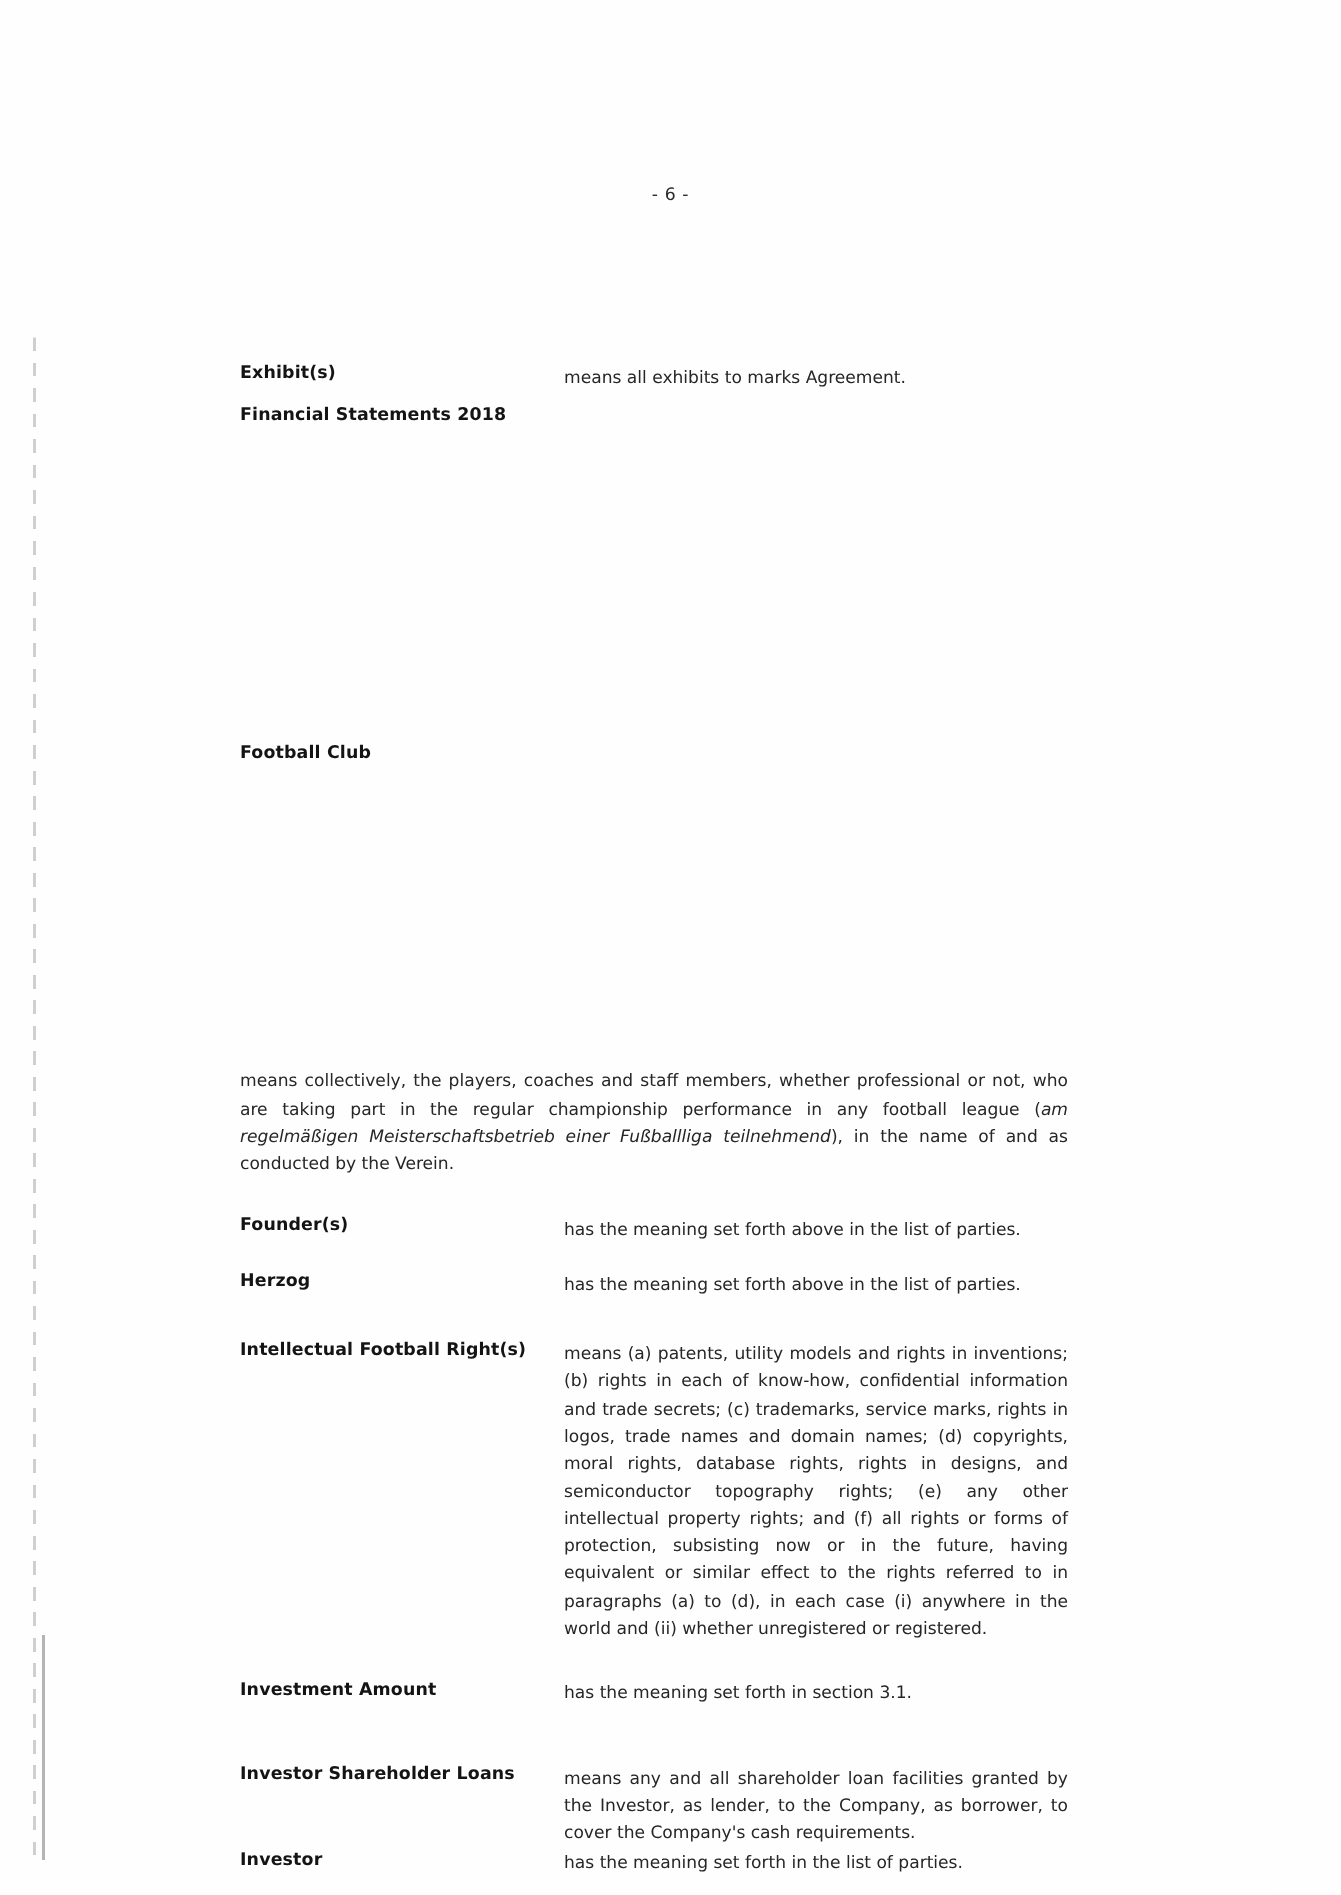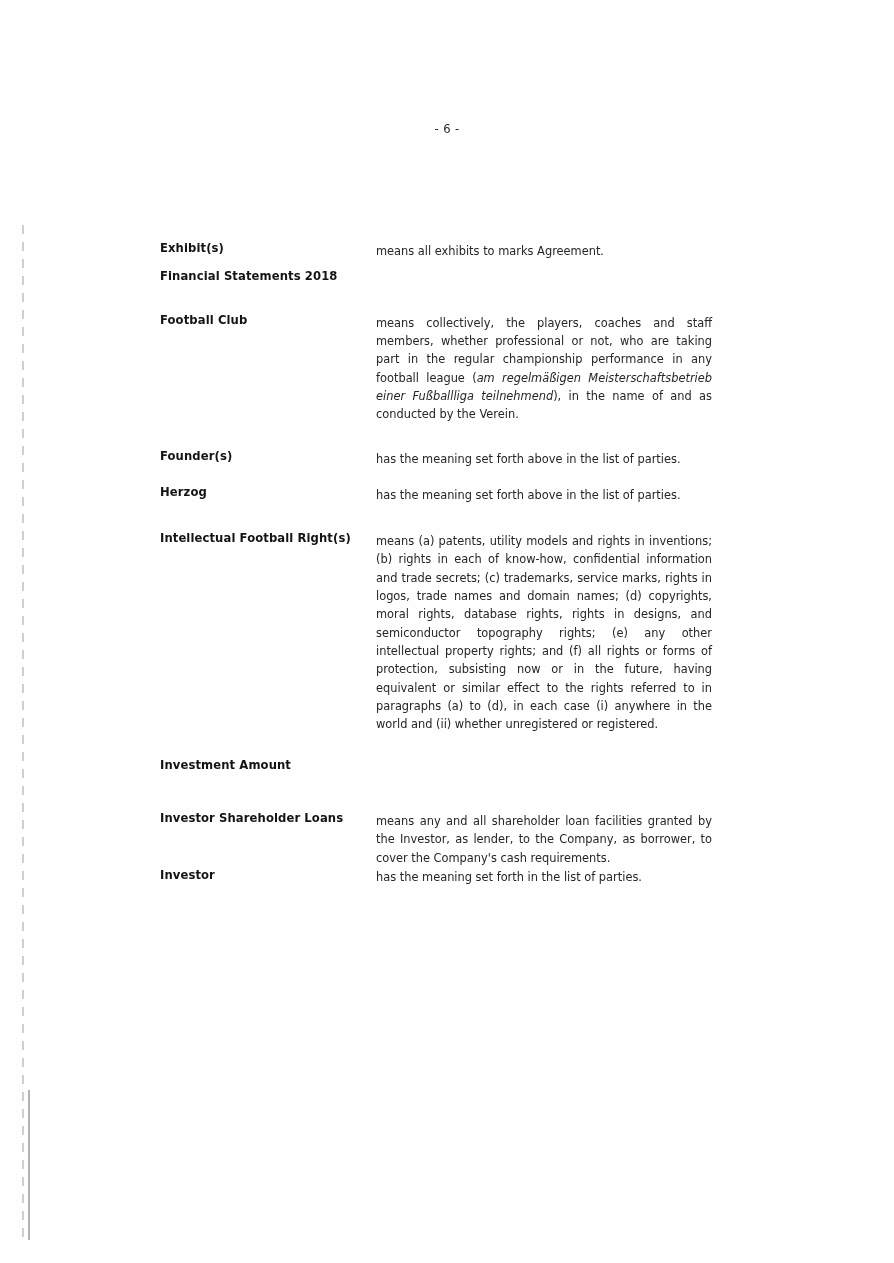--- a/index.html
+++ b/index.html
@@ -82,22 +82,22 @@
     text-justify: inter-word;
   }
   .definition.no-justify {
     text-align: left;
   }
   .definition i {
     font-style: italic;
   }
   
   .entry.e0 { margin-bottom: 8px; }
-  .entry.e1 { margin-bottom: 27px; }
-  .entry.e2 { margin-bottom: 24px; }
+  .entry.e1 { margin-bottom: 9px; flex-direction: column; }
+  .entry.e2 { margin-bottom: 24px; flex-direction: column; }
   .entry.e3 { margin-bottom: 16px; }
   .entry.e4 { margin-bottom: 26px; }
   .entry.e5 { margin-bottom: 24px; }
   .entry.e6 { margin-bottom: 36px; }
   .entry.e7 { margin-bottom: 24px; }
   .entry.e8 { margin-bottom: 0; }
   .def-offset-a { padding-top: 2px; }
   .def-offset-b { padding-top: 1px; }
 </style>
 </head>
@@ -136,20 +136,21 @@
       <div class="definition def-offset-a">has the meaning set forth above in the list of parties.</div>
     </div>
 
     <div class="entry e5">
       <div class="term">Intellectual Football Right(s)</div>
       <div class="definition def-offset-a">means (a) patents, utility models and rights in inventions; (b) rights in each of know-how, confidential information and trade secrets; (c) trademarks, service marks, rights in logos, trade names and domain names; (d) copyrights, moral rights, database rights, rights in designs, and semiconductor topography rights; (e) any other intellectual property rights; and (f) all rights or forms of protection, subsisting now or in the future, having equivalent or similar effect to the rights referred to in paragraphs (a) to (d), in each case (i) anywhere in the world and (ii) whether unregistered or registered.</div>
     </div>
 
     <div class="entry e6">
       <div class="term">Investment Amount</div>
+      <div class="definition no-justify def-offset-b">has the meaning set forth in section 3.1.</div>
     </div>
 
     <div class="entry e8">
       <div class="term">Investor Shareholder Loans</div>
       <div class="definition def-offset-a">means any and all shareholder loan facilities granted by the Investor, as lender, to the Company, as borrower, to cover the Company's cash requirements.</div>
     </div>
 
     <div class="entry e7">
       <div class="term">Investor</div>
       <div class="definition no-justify def-offset-b">has the meaning set forth in the list of parties.</div>

